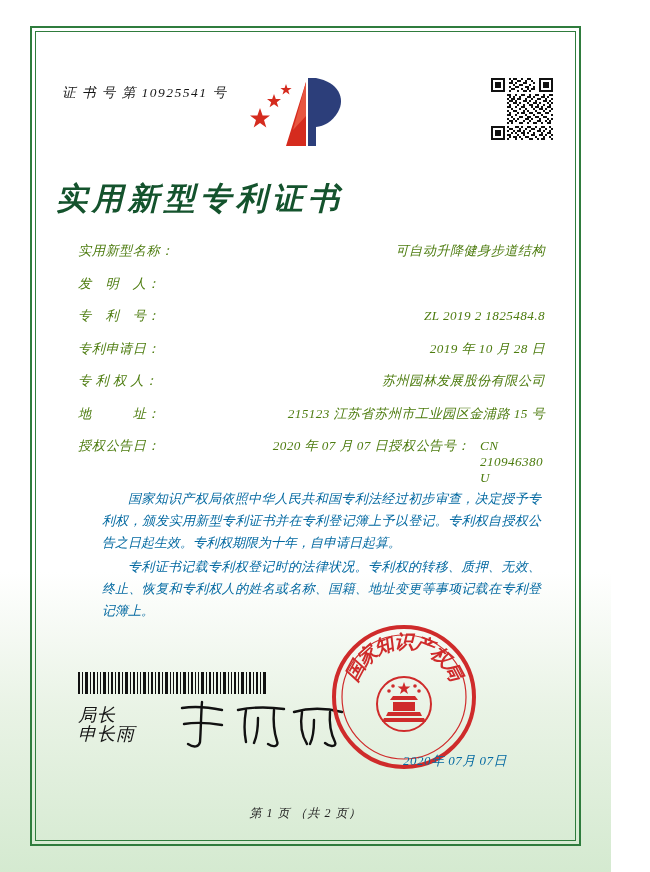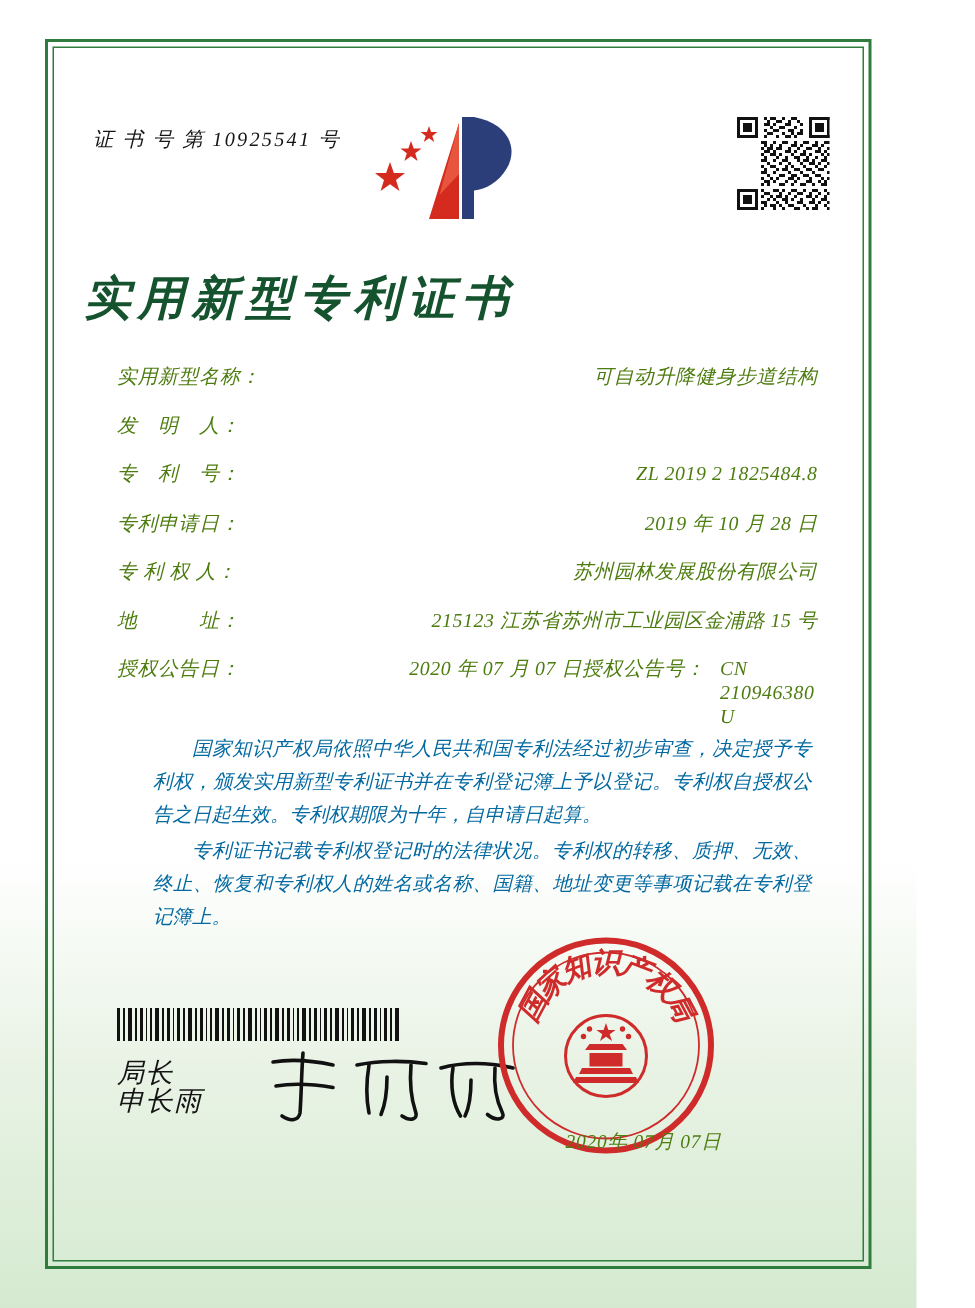--- a/index.html
+++ b/index.html
@@ -172,25 +172,25 @@
   }
   .seal {
     position: absolute;
     right: 76px;
     bottom: 56px;
     width: 150px;
     height: 150px;
   }
   .seal-date {
     position: absolute;
-    right: 74px;
+    right: 48px;
     bottom: 58px;
     font-size: 13px;
     letter-spacing: 0.5px;
-    color: #4d7c0f;
+    color: #0369a1;
     white-space: nowrap;
   }
   .page-num {
     position: absolute;
     left: 0; right: 0;
     bottom: 6px;
     text-align: center;
     font-size: 12px;
     letter-spacing: 1px;
     color: #222;
@@ -586,15 +586,16 @@
               <circle cx="-15" cy="-13" r="1.8"></circle>
             <circle cx="11" cy="-18" r="1.8"></circle>
               <circle cx="15" cy="-13" r="1.8"></circle>
           </g>
         </g>
       </svg>
     </div>
 
     <div class="seal-date">2020年 07月 07日</div>
 
+    <div class="page-num">第 1 页 （共 2 页）</div>
 
   </div>
 </div>
 
 </body></html>

